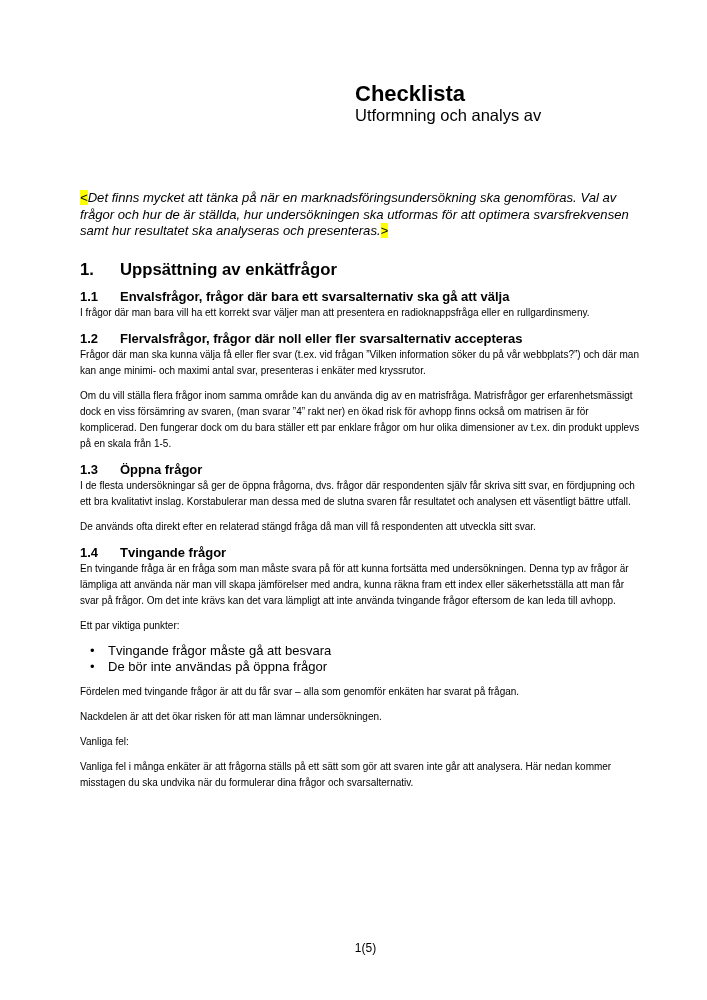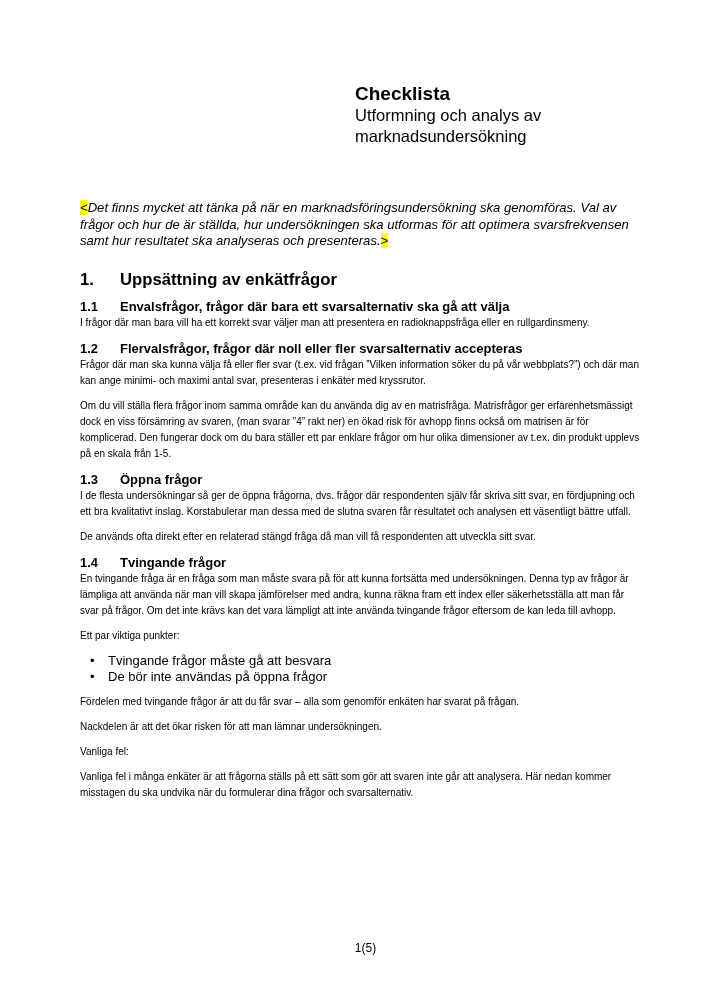--- a/index.html
+++ b/index.html
@@ -6,24 +6,24 @@
   .page {
     position: relative;
     width: 707px;
     height: 1000px;
     background: #ffffff;
     color: #000000;
     font-family: "Liberation Sans", sans-serif;
     overflow: hidden;
   }
   .title-block { position: absolute; left: 355px; top: 83px; }
-  .doc-title   { font-size: 19px; font-weight: bold; line-height: 22px; }
+  .doc-title   { font-size: 22px; font-weight: bold; line-height: 22px; }
   .doc-subtitle{ font-size: 16.5px; line-height: 21px; }
 
-  .content { position: absolute; left: 80px; top: 200px; width: 562px; }
+  .content { position: absolute; left: 80px; top: 190px; width: 562px; }
 
   .intro {
     font-style: italic;
     font-size: 13.1px;
     line-height: 16.5px;
     margin: 0 0 21px 0;
   }
   .hl { background: #ffff00; color: inherit; }
 
   h1 {
@@ -70,21 +70,20 @@
   }
 </style>
 </head>
 <body>
 
 <div class="page">
 
   <header class="title-block">
     <div class="doc-title">Checklista</div>
     <div class="doc-subtitle">Utformning och analys av</div>
-    <div class="doc-subtitle">marknadsundersökning</div>
   </header>
 
   <main class="content">
 
     <p class="intro"><span class="hl">&lt;</span><span>Det finns mycket att tänka på när en marknadsföringsundersökning ska genomföras. Val av frågor och hur de är ställda, hur undersökningen ska utformas för att optimera svarsfrekvensen samt hur resultatet ska analyseras och presenteras.</span><span class="hl">&gt;</span></p>
 
     <h1>
       <span class="num">1.</span>
       <span>Uppsättning av enkätfrågor</span>
     </h1>

